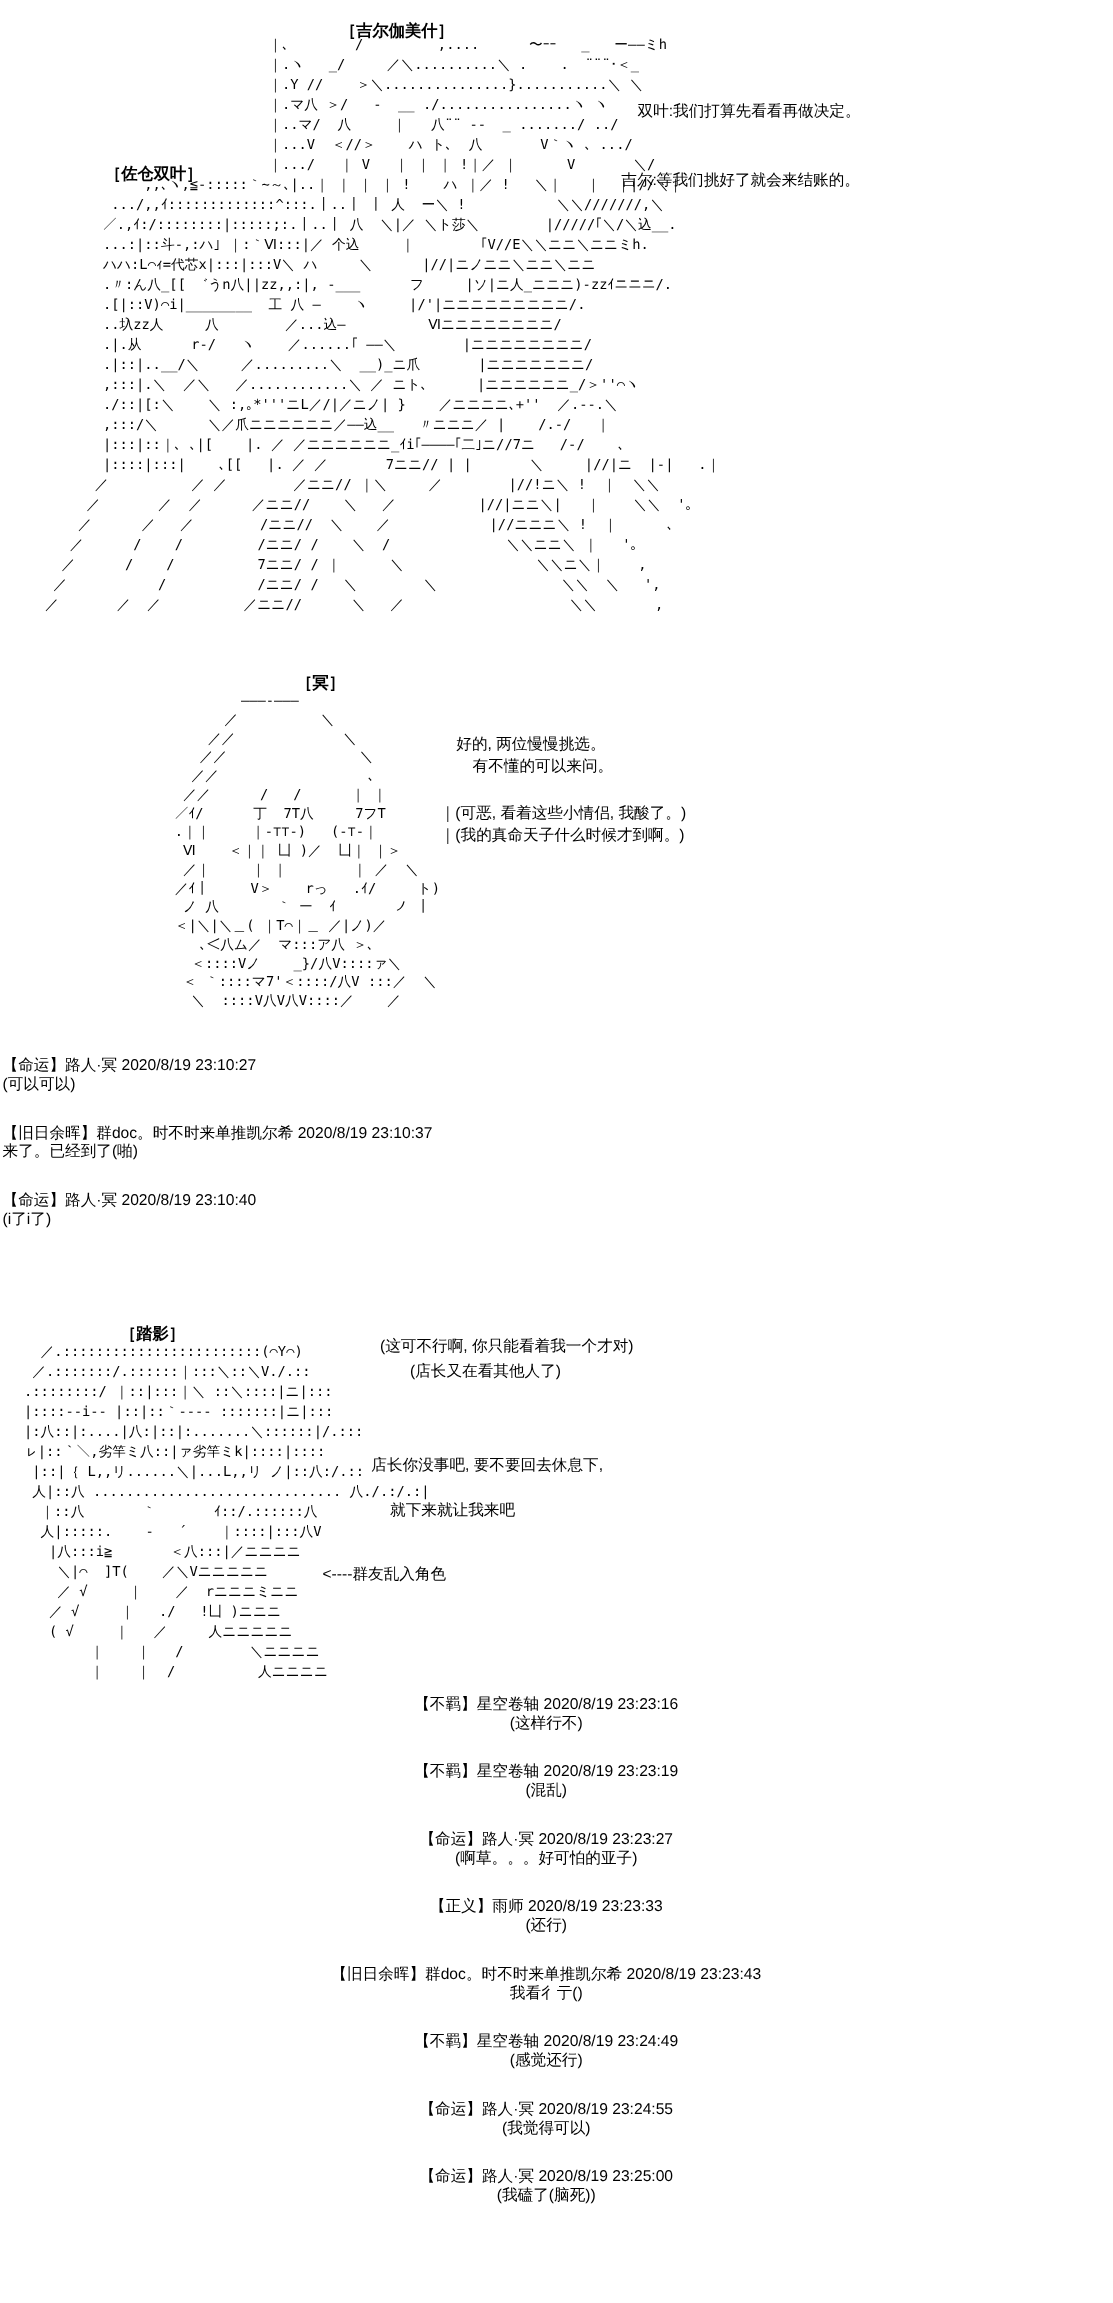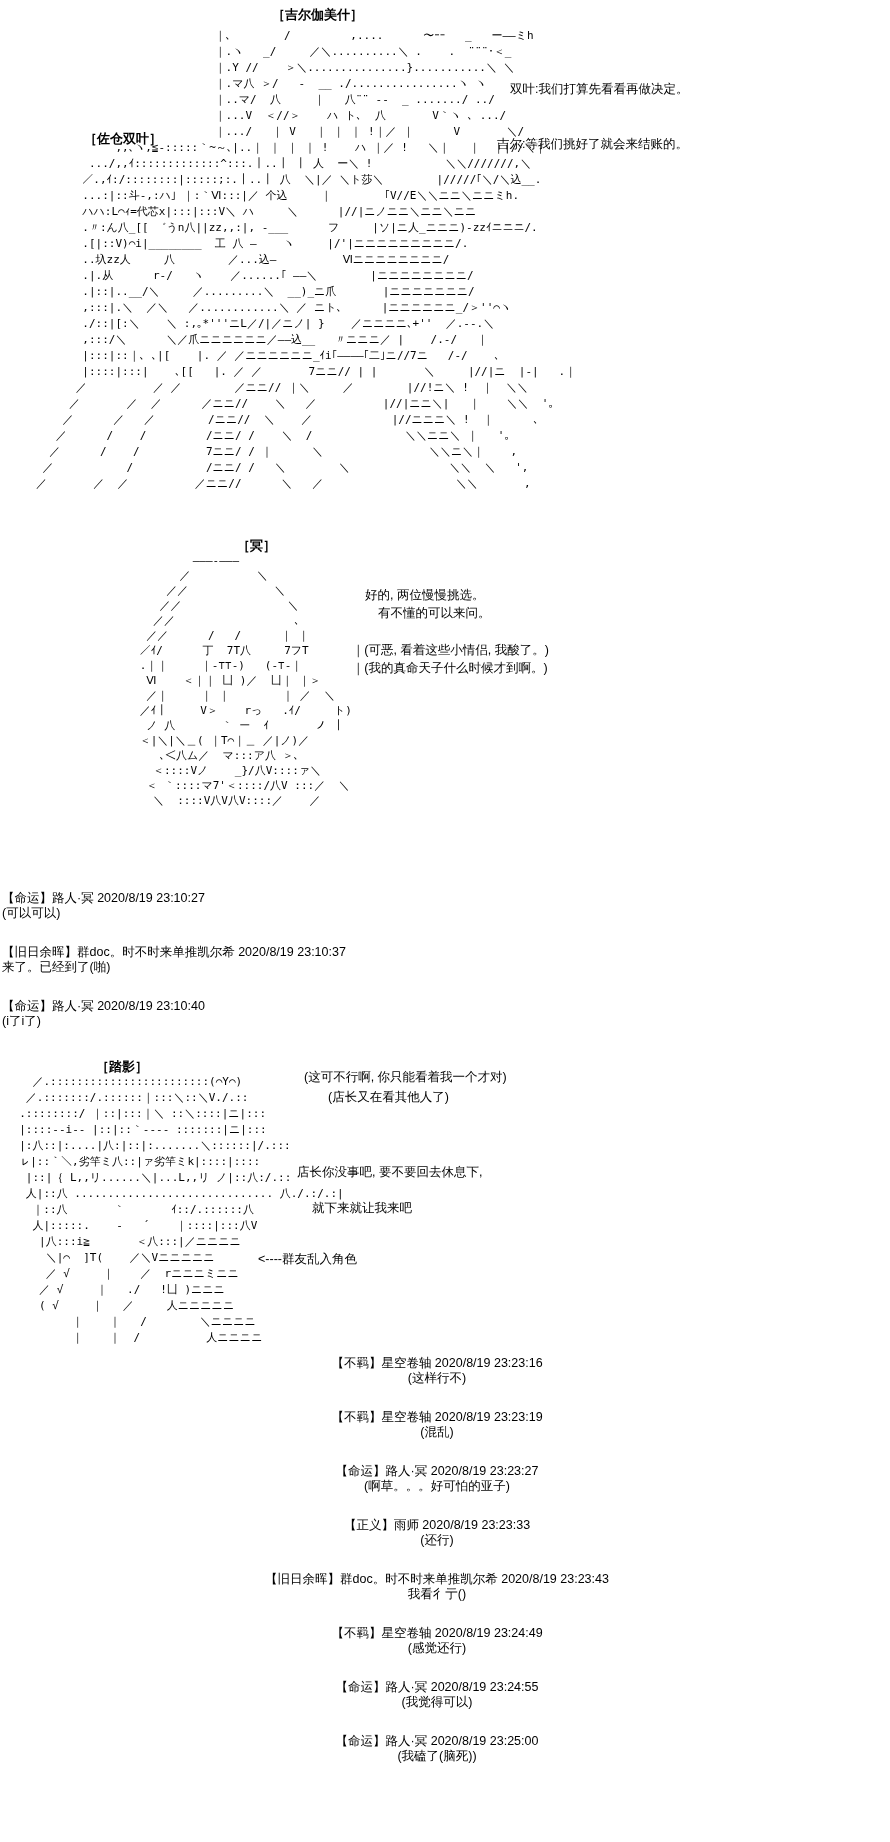--- a/index.html
+++ b/index.html
@@ -34,21 +34,21 @@
   .msg{margin:0 0 24px 0;}
   .msg .hdr,.msg .body{
     font-size:12.5px;
     line-height:15px;
     white-space:pre;
   }
 </style>
 </head>
 <body>
 
-<div class="abs aa-label" style="left:272px;top:6px;">［吉尔伽美什］</div>
+<div class="abs aa-label" style="left:272px;top:16px;">［吉尔伽美什］</div>
 
 <pre class="aa abs" style="left:8px;top:28px;margin-left:28px;">                           ｜､        /         ,....      〜ｰｰ   _   ー――ミh
                            ｜.ヽ   _/     ／＼..........＼ .    .  ¨¨¨･＜_
                            ｜.Y //    ＞＼...............}...........＼ ＼
                            ｜.マ八 ＞/   -  __ ./................ヽ ヽ
                            ｜..マ/  八     ｜   八¨¨ --  _ ......./ ../
                            ｜...V  ＜//＞    ハ ト､  八       V｀ヽ ､ .../
                            ｜.../   ｜ V   ｜ ｜ ｜ !｜／ ｜      V       ＼/
             ,,､ヽ,≦-:::::｀~～､|..｜ ｜ ｜ ｜ !    ハ ｜／ !   ＼｜   ｜  ｜|//＼｜
         .../,,ｲ:::::::::::::^:::.｜..｜ ｜ 人  ー＼ !           ＼＼///////,＼
@@ -98,21 +98,21 @@
         ＜::::Vノ    _}/八V::::ァ＼
        ＜ ｀::::マ7'＜::::/八V :::／  ＼
         ＼  ::::V八V八V::::／    ／</pre>
 
 <div class="abs speech" style="left:365px;top:588px;">好的, 两位慢慢挑选。</div>
 <div class="abs speech" style="left:378px;top:606px;">有不懂的可以来问。</div>
 
 <div class="abs speech" style="left:352px;top:643px;">｜(可恶, 看着这些小情侣, 我酸了。)</div>
 <div class="abs speech" style="left:352px;top:661px;">｜(我的真命天子什么时候才到啊。)</div>
 
-<div class="chat" style="top:845px;margin-top:46px;">
+<div class="chat" style="top:845px;">
   <div class="msg">
     <div class="hdr"><span>【命运】路人·冥</span> <span>2020/8/19 23:10:27</span></div>
     <div class="body">(可以可以)</div>
   </div>
   <div class="msg">
     <div class="hdr"><span>【旧日余晖】群doc。时不时来单推凯尔希</span> <span>2020/8/19 23:10:37</span></div>
     <div class="body">来了。已经到了(啪)</div>
   </div>
   <div class="msg">
     <div class="hdr"><span>【命运】路人·冥</span> <span>2020/8/19 23:10:40</span></div>

